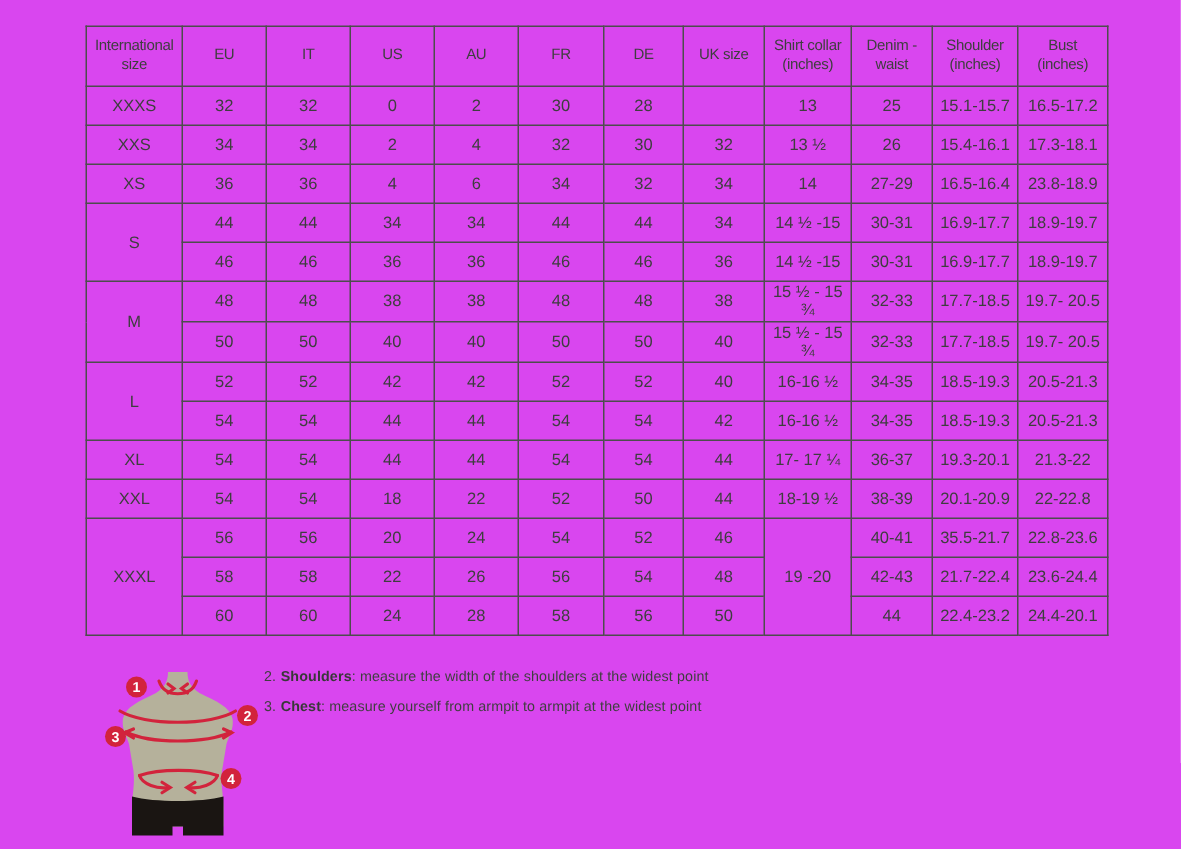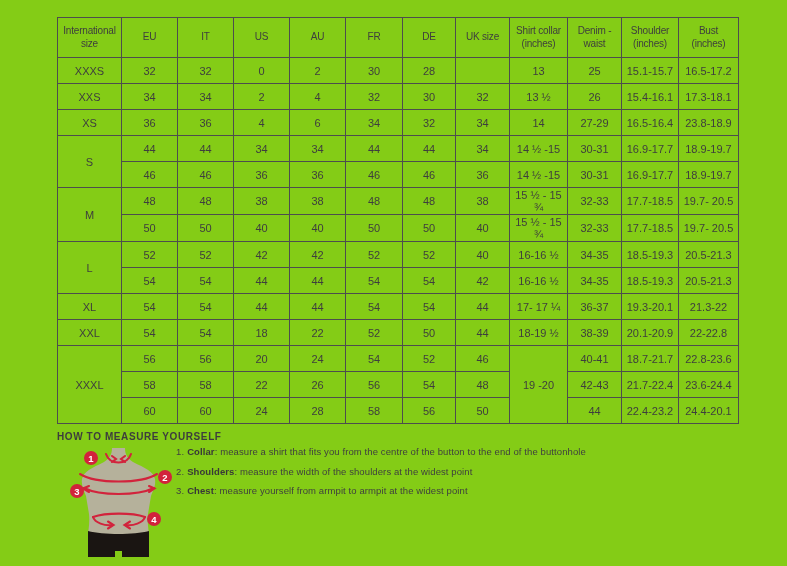--- a/index.html
+++ b/index.html
@@ -1,17 +1,17 @@
 <!DOCTYPE html>
 <html><head>
 <meta charset="utf-8">
 <style>
   * { margin:0; padding:0; box-sizing:border-box; }
   body { background:#ffffff; font-family:"Liberation Sans", sans-serif; }
-  .page { position:relative; width:787px; height:566px; background:#84cc16; overflow:hidden; }
+  .page { position:relative; width:787px; height:566px; background:#d946ef; overflow:hidden; }
 
   
   .chart-wrap { position:absolute; left:57px; top:17px; }
   table.size-chart { border-collapse:collapse; table-layout:fixed; width:681px; color:#3e3e3e; }
   table.size-chart th, table.size-chart td {
     border:1px solid #4d4d4d; text-align:center; vertical-align:middle;
     font-weight:normal; padding:1px 2px; overflow:hidden;
   }
   table.size-chart th { height:40px; font-size:10px; letter-spacing:-0.2px; line-height:1.25; }
   table.size-chart td { height:26px; font-size:11px; }
@@ -218,21 +218,21 @@
             <td rowspan="3">XXXL</td>
             <td>56</td>
             <td>56</td>
             <td>20</td>
             <td>24</td>
             <td>54</td>
             <td>52</td>
             <td>46</td>
             <td rowspan="3">19 -20</td>
             <td>40-41</td>
-            <td>18.7-21.7</td>
+            <td>35.5-21.7</td>
             <td>22.8-23.6</td>
           </tr>
           <tr>
             <td>58</td>
             <td>58</td>
             <td>22</td>
             <td>26</td>
             <td>56</td>
             <td>54</td>
             <td>48</td>
@@ -249,21 +249,20 @@
             <td>56</td>
             <td>50</td>
             <td>44</td>
             <td>22.4-23.2</td>
             <td>24.4-20.1</td>
           </tr>
         </tbody>
     </table>
   </div>
 
-  <div class="measure-title">HOW TO MEASURE YOURSELF</div>
 
   <div class="figure-wrap">
     <svg viewBox="0 0 107 118" width="107" height="118">
 
       <path fill="#b5b19b" d="M44,2 C44,8 42,12 36,16 C24,22 16,25 14,33 C13,40 16,44 18,50 L21,68 C22,78 20,84 20,92 L20,105 L81,105 L81,92 C81,84 79,78 80,68 L83,50 C85,44 88,40 87,33 C85,25 77,22 65,16 C59,12 57,8 57,2 Z"></path>
 
       <path fill="#1a1512" d="M20,85 C35,89 66,89 81,85 L81,111 L54,111 L54,105 L47,105 L47,111 L20,111 Z"></path>
 
       <g stroke="#d2233c" stroke-width="2.1" fill="none" stroke-linecap="round">
         <path d="M38,8 C40,14 45,16.5 50.5,16.5 C56,16.5 61,14 63,8"></path>
@@ -287,18 +286,17 @@
         <text x="97" y="34.5" fill="#ffffff">2</text>
         <circle cx="9" cy="45" r="7" fill="#d2233c"></circle>
         <text x="9" y="48.5" fill="#ffffff">3</text>
         <circle cx="86" cy="73" r="7" fill="#d2233c"></circle>
         <text x="86" y="76.5" fill="#ffffff">4</text>
       </g>
     </svg>
   </div>
 
   <ul class="measure-list">
-    <li><span class="num">1.</span><span class="term">Collar</span><span>: measure a shirt that fits you from the centre of the button to the end of the buttonhole</span></li>
     <li><span class="num">2.</span><span class="term">Shoulders</span><span>: measure the width of the shoulders at the widest point</span></li>
     <li><span class="num">3.</span><span class="term">Chest</span><span>: measure yourself from armpit to armpit at the widest point</span></li>
   </ul>
 
 </div>
 
 </body></html>

